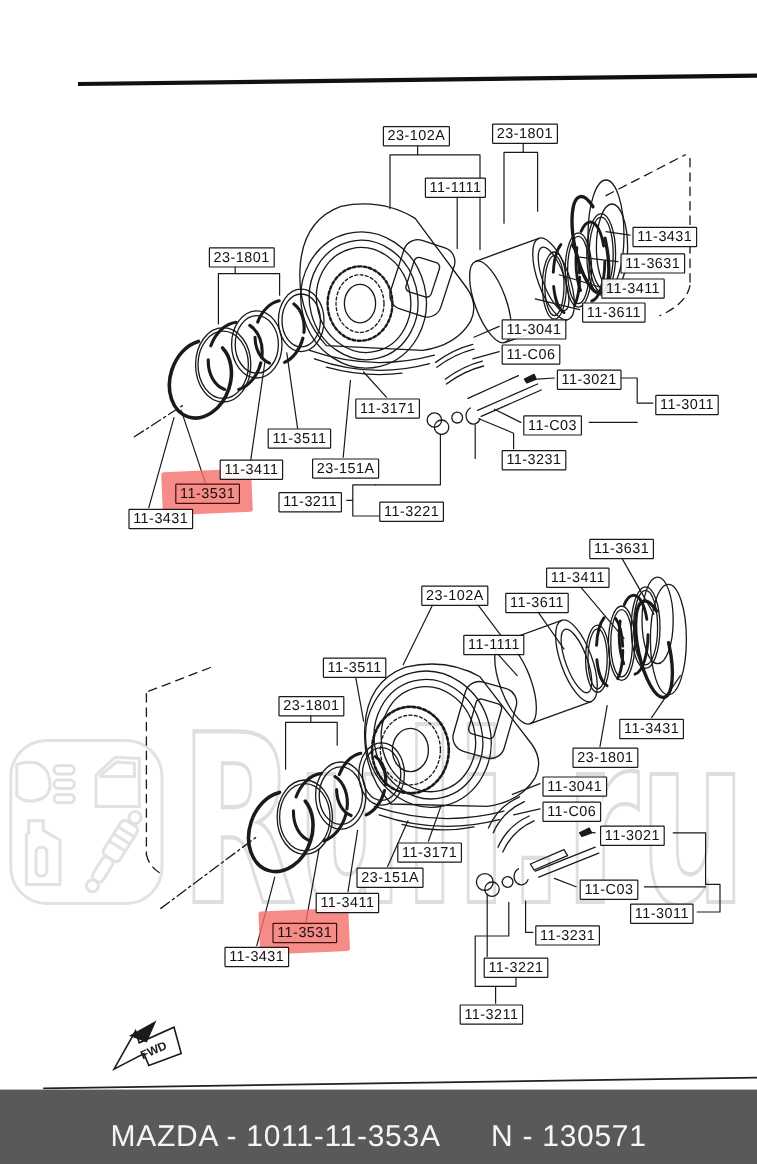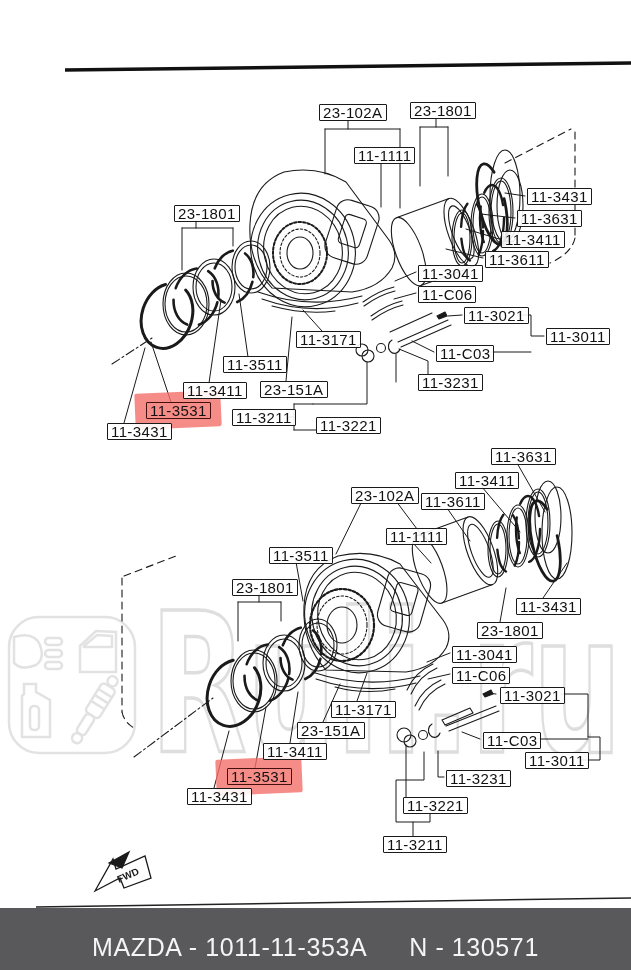--- a/index.html
+++ b/index.html
@@ -5,21 +5,21 @@
   html,body{margin:0;padding:0}
   body{
     width:631px;height:970px;position:relative;overflow:hidden;
     background:#ffffff;font-family:"Liberation Sans",sans-serif;
   }
   svg.draw{position:absolute;left:0;top:0;z-index:1}
   .label-layer{position:absolute;left:0;top:0;width:631px;height:970px;z-index:3;pointer-events:none}
   .part-label{position:absolute}
   .part-label .box{
     position:relative;display:inline-block;white-space:nowrap;
-    font-size:15px;line-height:13px;padding:1px 3px;
+    font-size:12px;line-height:13px;padding:1px 3px;
     border:1.5px solid #1a1a1a;border-radius:1px;
     background:rgba(255,255,255,.9);color:#111;letter-spacing:.4px;
     pointer-events:auto;z-index:1;
   }
   .part-label.hl .box{background:transparent;border-color:#43100e}
   .hl-marker{
     position:absolute;left:-11px;top:-10px;
     width:calc(100% + 21px);height:calc(100% + 18px);
     transform:rotate(-2.5deg);opacity:.8;border-radius:2px;z-index:0;
   }

